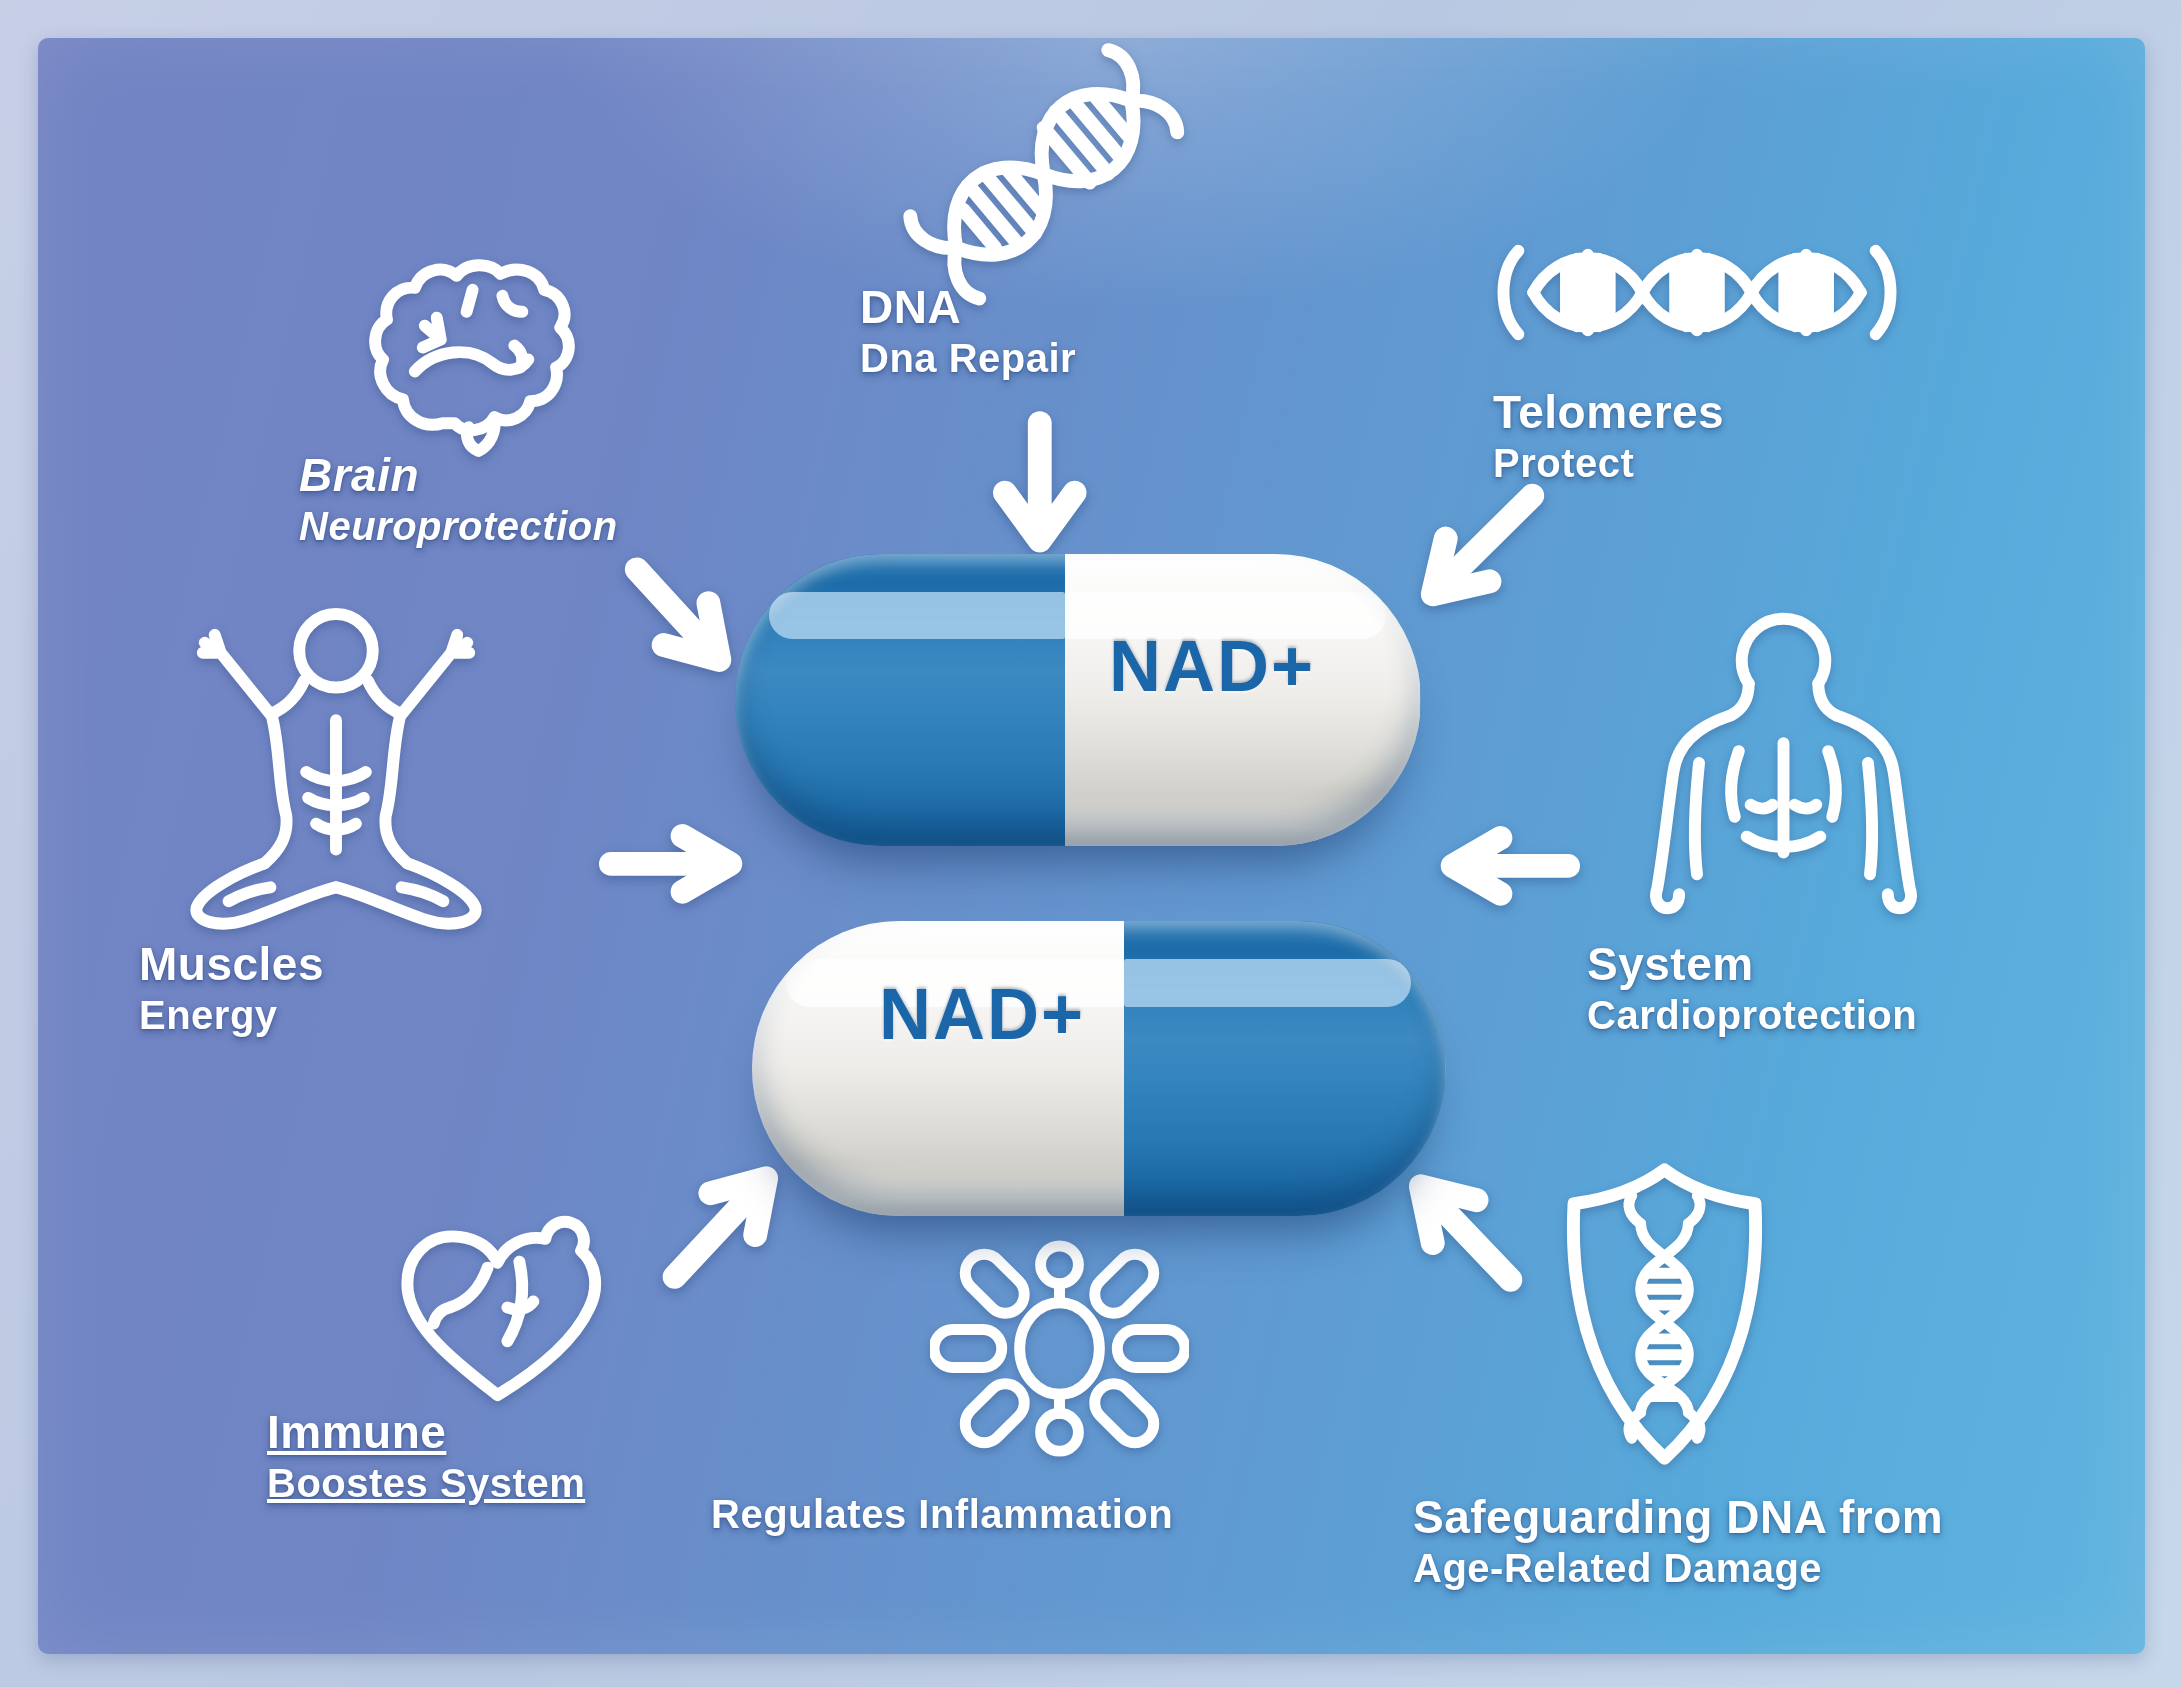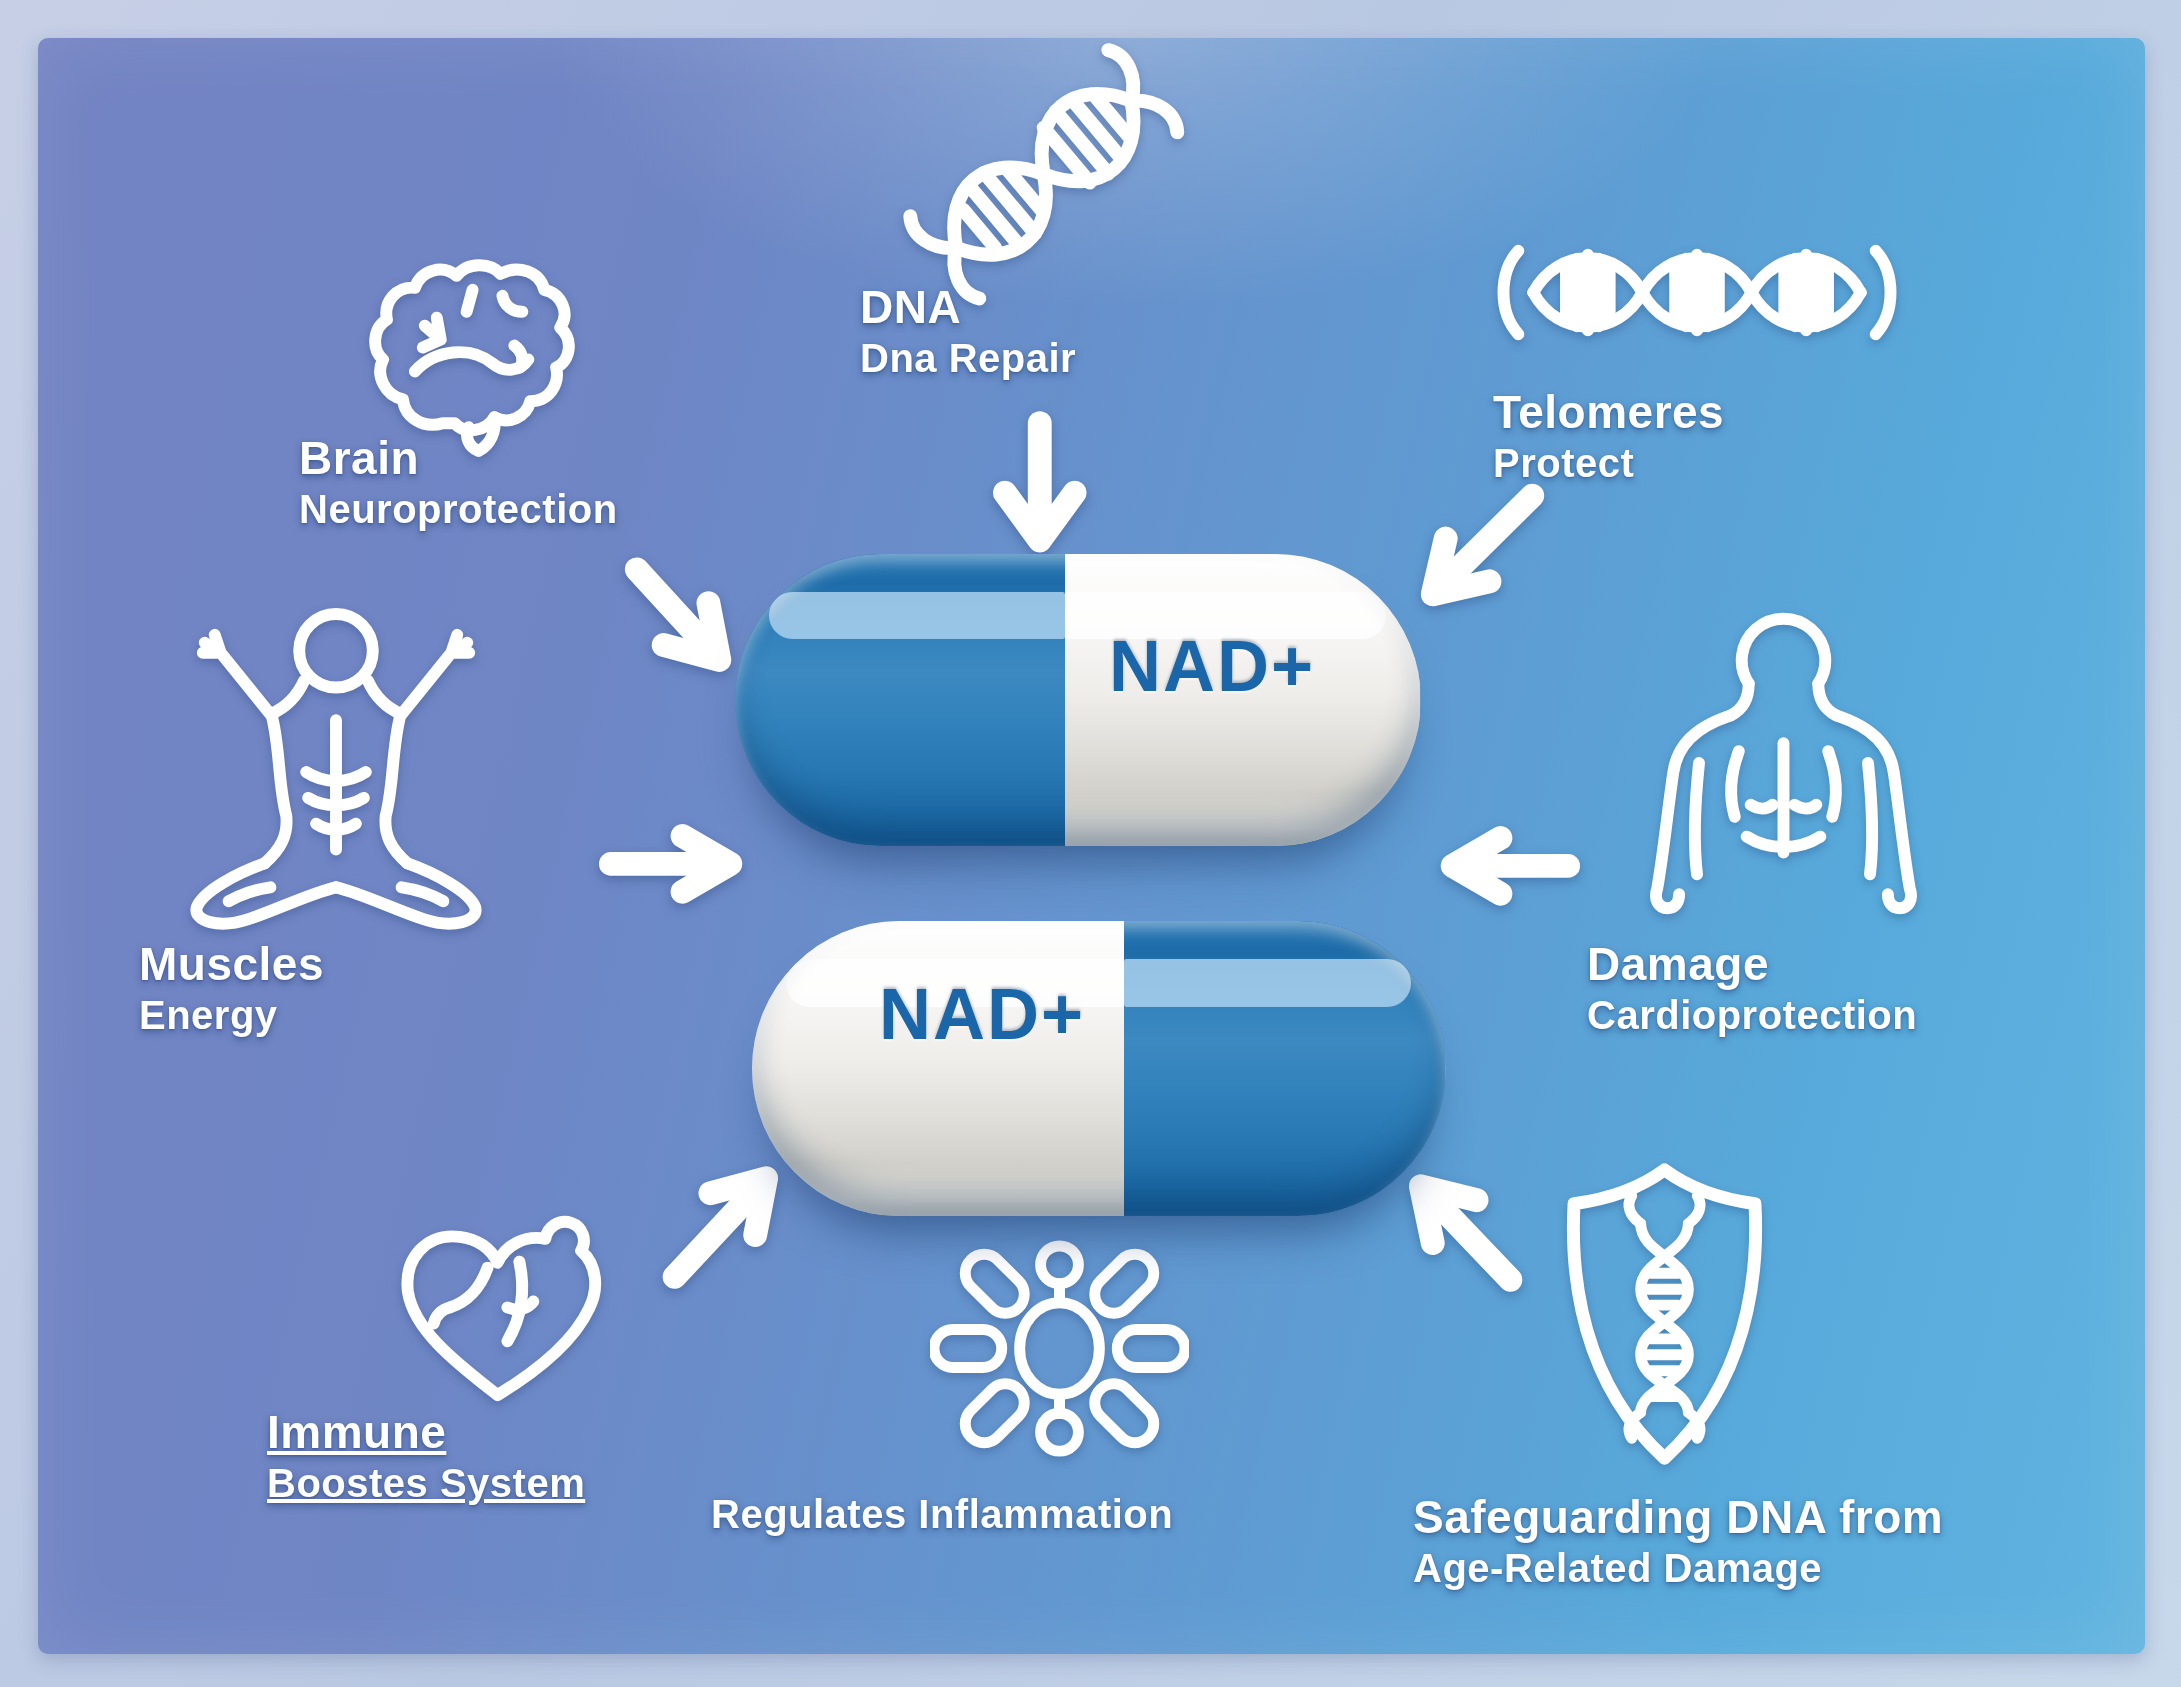--- a/index.html
+++ b/index.html
@@ -208,38 +208,38 @@
   <div class="capsule" style="left:752px;top:921px;width:694px;height:295px;">
     <div class="half white" style="left:0;width:372px;">
       <div class="gloss round-left"></div>
     </div>
     <div class="half blue" style="left:372px;width:321px;">
       <div class="gloss round-right"></div>
     </div>
   </div>
   <div class="nad" style="left:828px;top:973px;width:308px;">NAD+</div>
 
-  <div class="label" style="left:299px;top:432px;width:398px;">
+  <div class="label" style="left:299px;top:449px;width:398px;font-style:italic;">
     <span class="l1">Brain</span>
     <span class="l2">Neuroprotection</span>
   </div>
   <div class="label" style="left:860px;top:281px;width:398px;">
     <span class="l1">DNA</span>
     <span class="l2">Dna Repair</span>
   </div>
   <div class="label" style="left:1493px;top:386px;width:398px;">
     <span class="l1">Telomeres</span>
     <span class="l2">Protect</span>
   </div>
   <div class="label" style="left:139px;top:938px;width:398px;">
     <span class="l1">Muscles</span>
     <span class="l2">Energy</span>
   </div>
   <div class="label" style="left:1587px;top:938px;width:408px;">
-    <span class="l1">Damage</span>
+    <span class="l1">System</span>
     <span class="l2">Cardioprotection</span>
   </div>
   <div class="label" style="left:267px;top:1406px;width:408px;text-decoration:underline;">
     <span class="l1">Immune</span>
     <span class="l2">Boostes System</span>
   </div>
   <div class="label" style="left:711px;top:1491px;width:597px;">
     <span class="l2">Regulates Inflammation</span>
   </div>
   <div class="label" style="left:1413px;top:1491px;width:617px;">

